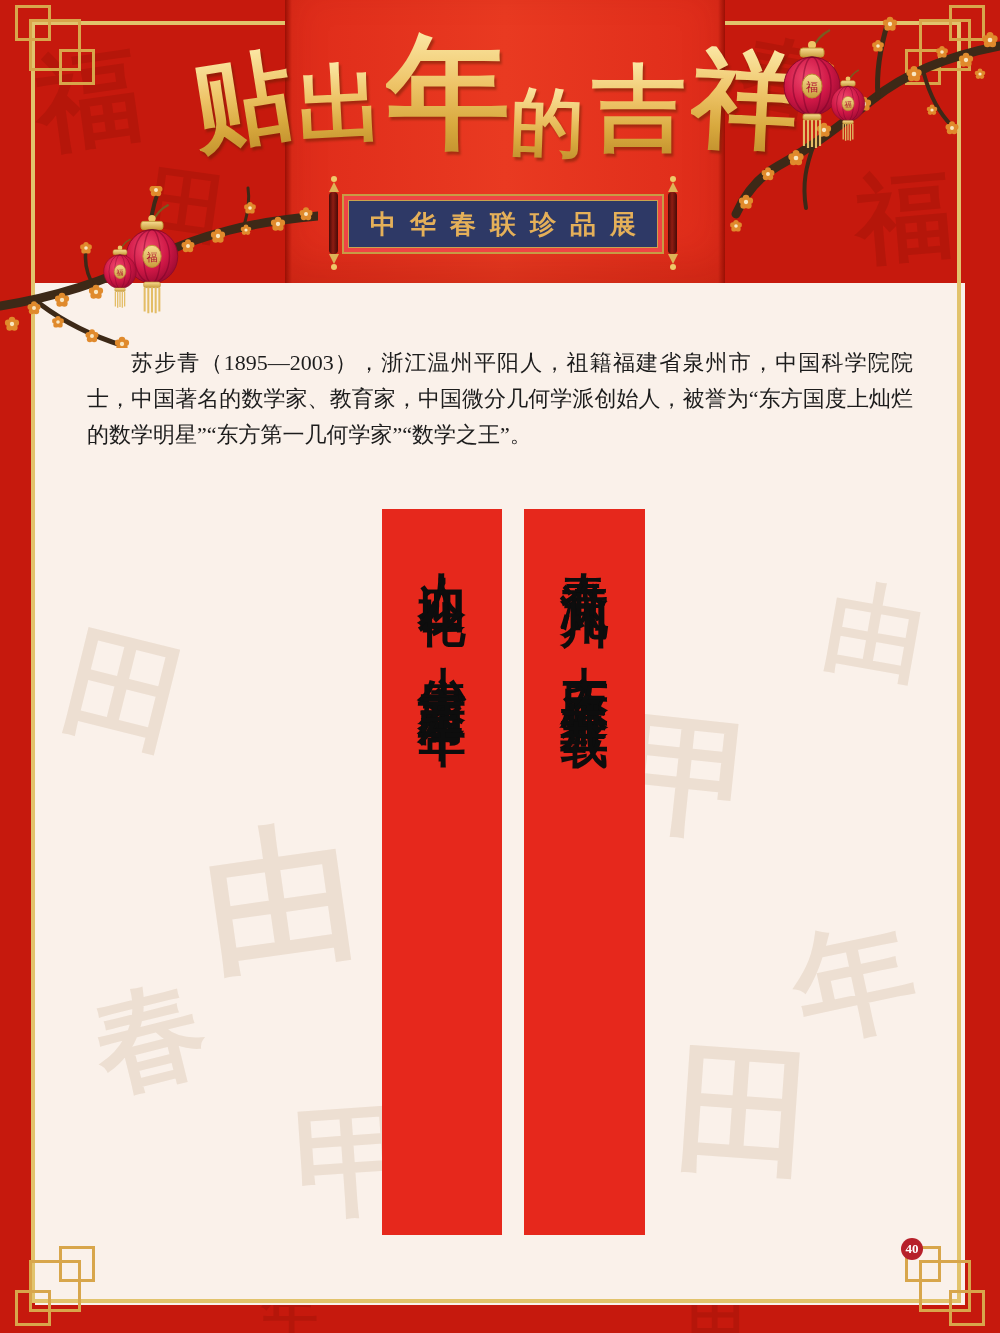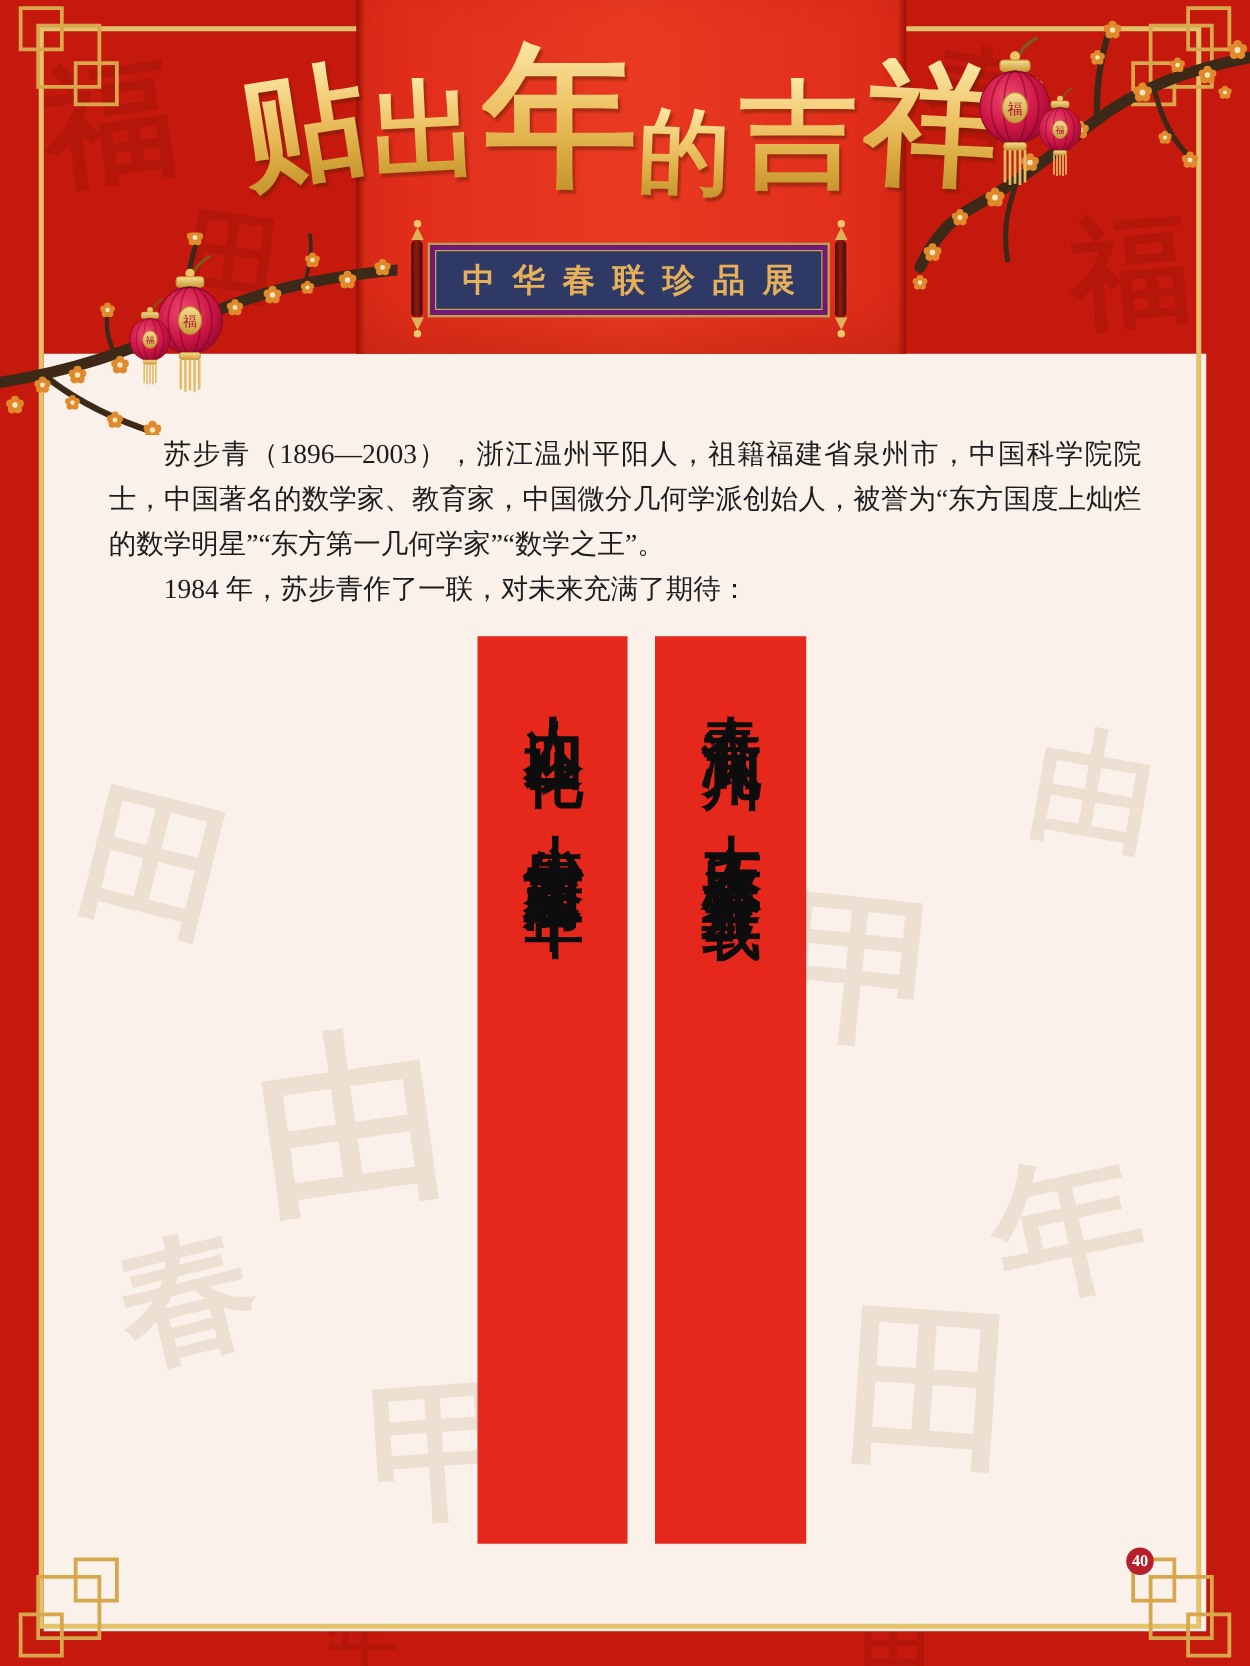--- a/index.html
+++ b/index.html
@@ -43,21 +43,21 @@
 
   
   .scroll{position:absolute;left:327px;top:176px;width:352px;height:94px;z-index:6;}
   .roller{position:absolute;top:0;bottom:0;width:13px;display:flex;flex-direction:column;align-items:center;}
   .roller.left{left:0;} .roller.right{right:0;}
   .roller .ball{width:6px;height:6px;border-radius:50%;background:#efc869;}
   .roller .cone-up{width:0;height:0;border-left:5px solid transparent;border-right:5px solid transparent;border-bottom:10px solid #dfb257;}
   .roller .cone-dn{width:0;height:0;border-left:5px solid transparent;border-right:5px solid transparent;border-top:10px solid #dfb257;}
   .roller .shaft{flex:1;width:9px;border-radius:4px;background:linear-gradient(90deg,#470b07,#8f1c12 45%,#470b07);}
   .plaque{position:absolute;left:15px;right:15px;top:18px;bottom:16px;box-sizing:border-box;
-          background:#701a75;border:2px solid #c89b45;padding:4px;}
+          background:#ef4444;border:2px solid #c89b45;padding:4px;}
   .plaque-inner{height:100%;box-sizing:border-box;border:1px solid #caa34e;background:#2e3966;
           display:flex;align-items:center;justify-content:center;}
   .plaque-inner span{font-size:26px;font-weight:bold;color:#e5b059;letter-spacing:14px;padding-left:14px;white-space:nowrap;}
 
   
   .content{position:absolute;left:35px;top:283px;width:930px;height:1022px;background:#faf1ea;z-index:2;}
   .article{position:absolute;left:52px;right:52px;top:62px;z-index:2;}
   .article p{margin:0;text-indent:2em;font-size:22px;line-height:36px;color:#1c1c1c;text-align:justify;}
 
   
@@ -149,22 +149,21 @@
     <span class="wm wm-cream" style="left:30px;top:350px;font-size:120px;transform:rotate(14deg);">田</span>
     <span class="wm wm-cream" style="left:170px;top:540px;font-size:150px;transform:rotate(-8deg);">由</span>
     <span class="wm wm-cream" style="left:590px;top:430px;font-size:130px;transform:rotate(6deg);">甲</span>
     <span class="wm wm-cream" style="left:760px;top:640px;font-size:120px;transform:rotate(-12deg);">年</span>
     <span class="wm wm-cream" style="left:640px;top:760px;font-size:140px;transform:rotate(4deg);">田</span>
     <span class="wm wm-cream" style="left:60px;top:700px;font-size:110px;transform:rotate(-14deg);">春</span>
     <span class="wm wm-cream" style="left:790px;top:300px;font-size:100px;transform:rotate(10deg);">由</span>
     <span class="wm wm-cream" style="left:260px;top:820px;font-size:120px;transform:rotate(-4deg);">甲</span>
 
     <div class="article">
-      <p>苏步青（1896—2003），浙江温州平阳人，祖籍福建省泉州市，中国科学院院士，中国著名的数学家、教育家，中国微分几何学派创始人，被誉为“东方国度上灿烂的数学明星”“东方第一几何学家”“数学之王”。</p>
-      <p>1984 年，苏步青作了一联，对未来充满了期待：</p>
+      <p>苏步青（1895—2003），浙江温州平阳人，祖籍福建省泉州市，中国科学院院士，中国著名的数学家、教育家，中国微分几何学派创始人，被誉为“东方国度上灿烂的数学明星”“东方第一几何学家”“数学之王”。</p>
     </div>
 
     <div class="couplet left">
       <span>人迎四化，小康定看两千年</span>
     </div>
     <div class="couplet right">
       <span>春满九州，大庆欣逢卅五载</span>
     </div>
   </div>
 

